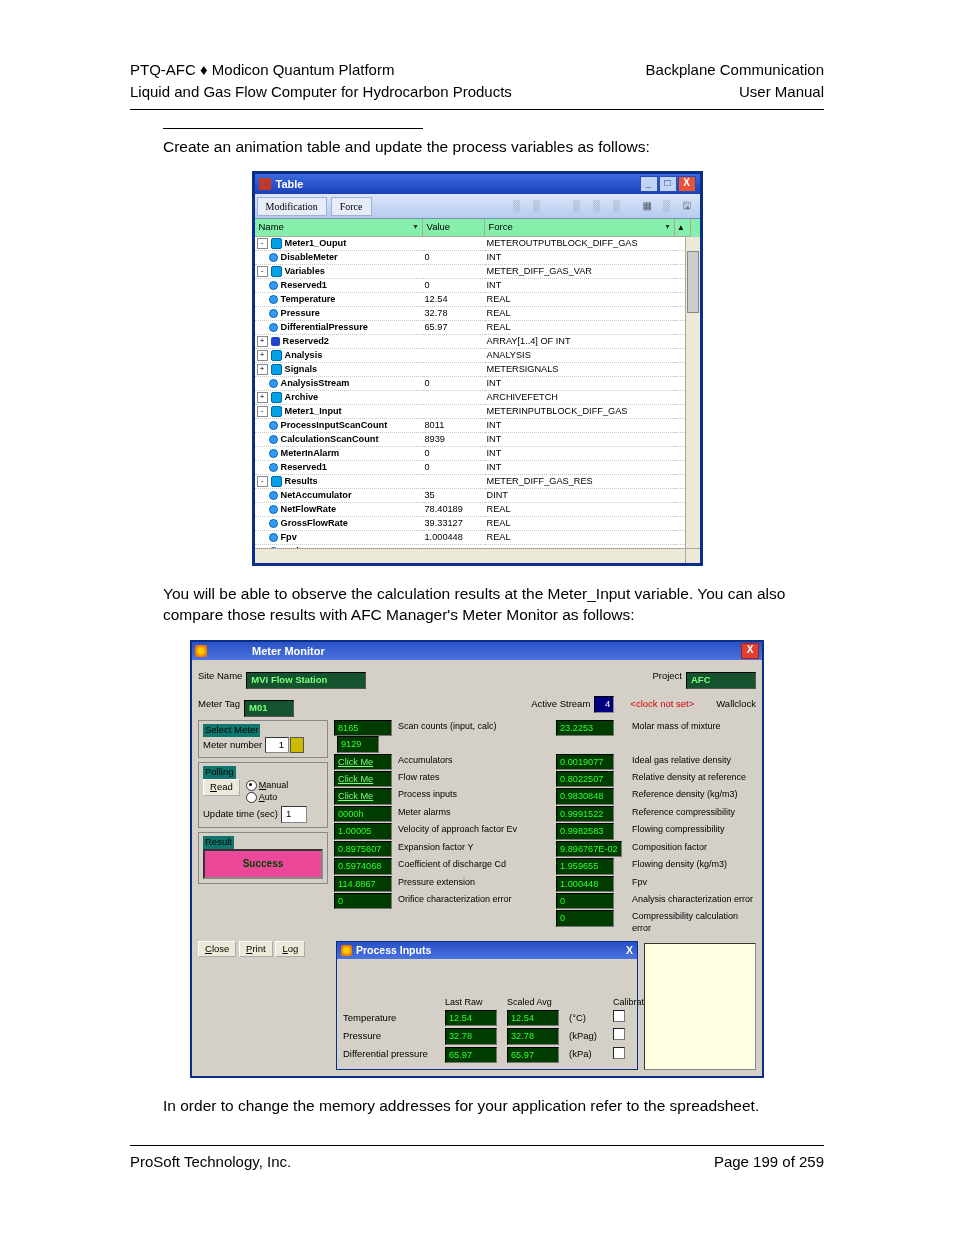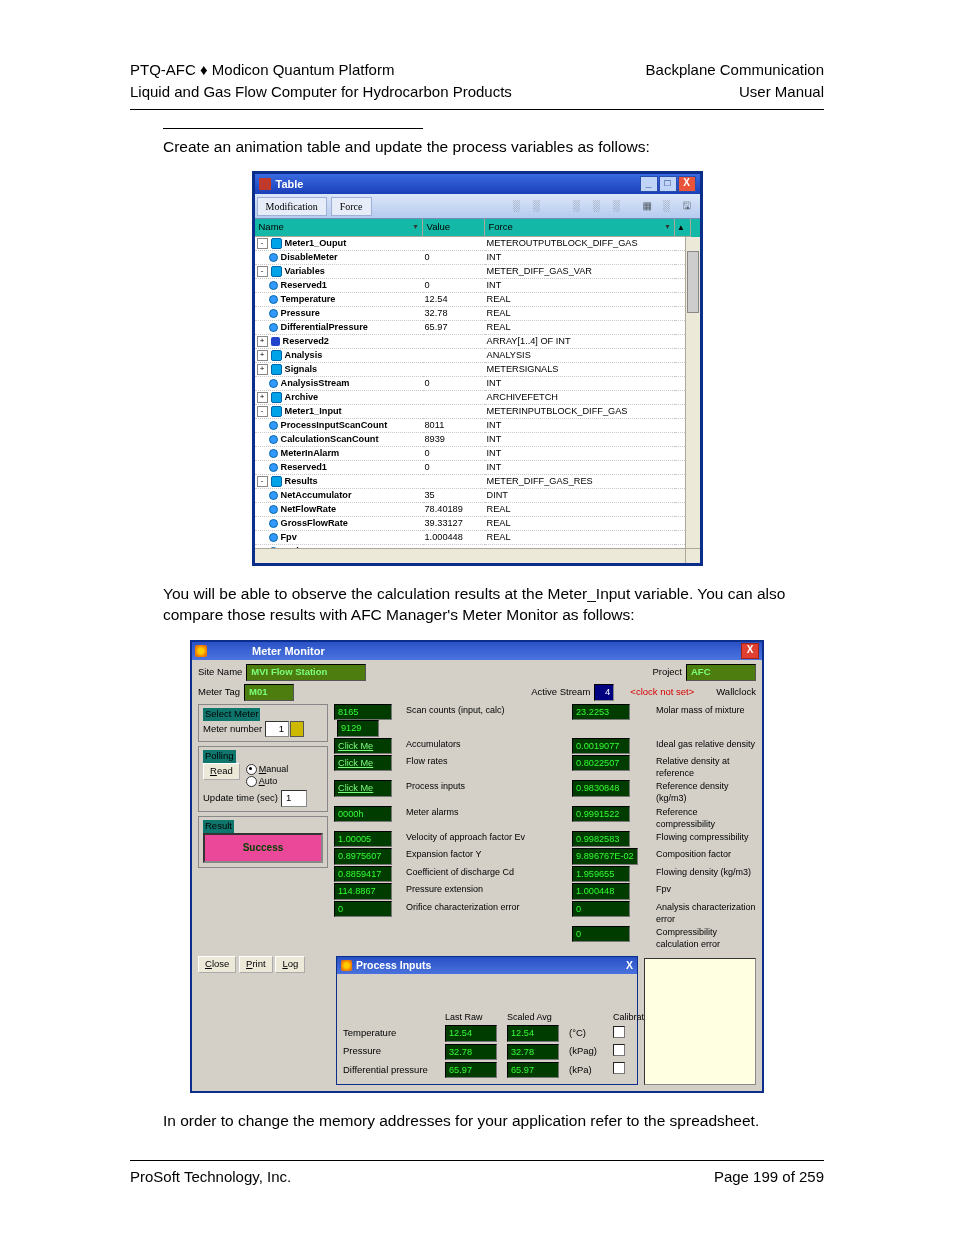--- a/index.html
+++ b/index.html
@@ -66,21 +66,21 @@
   .toolbar1 .tbtn {
     background:#e6ecf8; border:1px solid #9fb0d6; padding:2px 8px; margin:2px; font-size:10px;
   }
   .toolbar1 .spacer { flex:1; }
   .toolbar1 .glyph { width:14px; height:14px; margin:0 3px; opacity:0.6; }
   .tbl-head, .tbl-row {
     display:grid;
     grid-template-columns: 168px 62px 190px 16px;
     font-size: 9.5px;
   }
-  .tbl-head { background:#14b8a6; }
+  .tbl-head { background:#86efac; }
   .tbl-head > div {
     border:1px solid #aca899; border-top:none; border-left:none;
     padding:2px 4px; font-weight:normal;
     display:flex; align-items:center; justify-content:space-between;
   }
   .tbl-body { background:#fff; max-height: 330px; overflow:hidden; position:relative; }
   .tbl-row > div {
     border-bottom:1px dotted #c8c8c8;
     padding:0 2px;
     white-space:nowrap; overflow:hidden;
@@ -132,21 +132,21 @@
     background: radial-gradient(#ffcc00 30%, #ee7700 70%);
     border-radius:2px;
   }
   .titlebar2 .txt { flex:1; font-weight:bold; font-size:11px; }
   .titlebar2 .closebtn {
     width:16px; height:14px; background:#e04030; color:#fff; border:1px solid #a02018;
     text-align:center; line-height:12px; font-weight:bold; font-size:10px;
   }
   .mm-body { padding: 4px 6px 6px 6px; }
   .mm-toprow { display:flex; align-items:center; gap:4px; font-size:9.5px; margin-bottom:3px; }
-  .gfield { background:#4d7c0f; color:#7cff7c; font-weight:bold; padding:1px 4px; border:1px inset #555; min-width:40px; display:inline-block; font-size:9.5px; }
+  .gfield { background:#14532d; color:#7cff7c; font-weight:bold; padding:1px 4px; border:1px inset #555; min-width:40px; display:inline-block; font-size:9.5px;margin-top:8px; }
   .wfield { background:#fff; border:1px inset #888; padding:1px 4px; min-width:30px; display:inline-block; font-size:9.5px; }
   .nfield { background:#000080; color:#fff; padding:1px 3px; font-size:9.5px; border:1px inset #333; min-width:12px; display:inline-block; text-align:right;}
   .redtxt { color:#d40000; font-size:9.5px; }
 
   .mm-grid {
     display:grid;
     grid-template-columns: 130px 1fr;
     gap: 0 6px;
   }
   .fieldset {
@@ -165,21 +165,21 @@
   }
   .spin .wfield { min-width:14px; text-align:right;}
   .spin .spbtns { width:12px; height:14px; background:#cdb900; border:1px solid #555; margin-left:1px; }
   .radio { width:9px; height:9px; border:1px solid #333; border-radius:50%; display:inline-block; vertical-align:middle; margin-right:2px; background:#fff; position:relative;}
   .radio.checked::after{content:""; position:absolute; left:2px; top:2px; width:3px; height:3px; background:#000; border-radius:50%;}
   .successbox {
     background:#ec4899; border:2px inset #888; text-align:center;
     color:#004400; font-weight:bold; padding:6px; font-size:10px;
   }
 
-  .mm-right { display:grid; grid-template-columns: 64px 158px 76px 1fr; gap:1px 8px; align-content:start; }
+  .mm-right { display:grid; grid-template-columns: 64px 158px 76px 1fr; gap:1px 0; align-content:start; }
   .mm-right .v { }
   .mm-right .d { font-size:9px; }
   .gv { background:#003b00; color:#30ff30; padding:1px 3px; min-width:50px; display:inline-block; font-size:9.2px; border:1px inset #222; text-align:left; white-space:nowrap;}
   .gv.link { color:#7cff7c; text-decoration:underline; cursor:pointer; }
 
   .mm-bottom { display:flex; gap:8px; margin-top:6px; }
   .mm-bottom-left { width:130px; display:flex; align-items:flex-start; }
   .mm-bottom-right { flex:1; }
 
   
@@ -599,21 +599,21 @@
             <div><span class="gv">0.9991522</span></div>
             <div class="d">Reference compressibility</div>
             <div class="v"><span class="gv">1.00005</span></div>
             <div class="d">Velocity of approach factor Ev</div>
             <div><span class="gv">0.9982583</span></div>
             <div class="d">Flowing compressibility</div>
             <div class="v"><span class="gv">0.8975607</span></div>
             <div class="d">Expansion factor Y</div>
             <div><span class="gv">9.896767E-02</span></div>
             <div class="d">Composition factor</div>
-            <div class="v"><span class="gv">0.8859417</span></div>
+            <div class="v"><span class="gv">0.5974068</span></div>
             <div class="d">Coefficient of discharge Cd</div>
             <div><span class="gv">1.959655</span></div>
             <div class="d">Flowing density (kg/m3)</div>
             <div class="v"><span class="gv">114.8867</span></div>
             <div class="d">Pressure extension</div>
             <div><span class="gv">1.000448</span></div>
             <div class="d">Fpv</div>
             <div class="v"><span class="gv">0</span></div>
             <div class="d">Orifice characterization error</div>
             <div><span class="gv">0</span></div>

